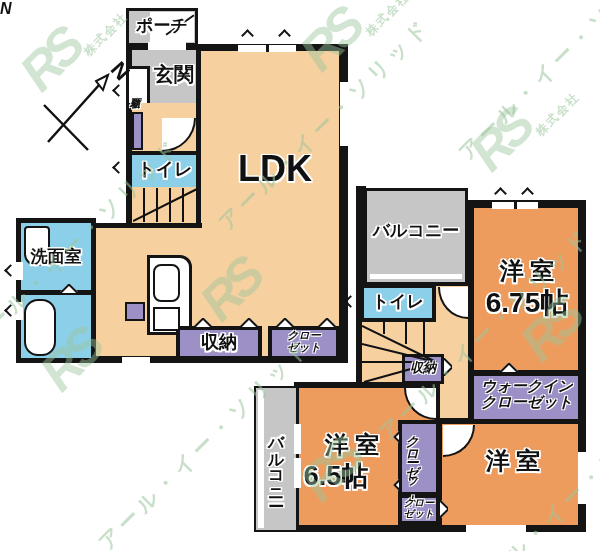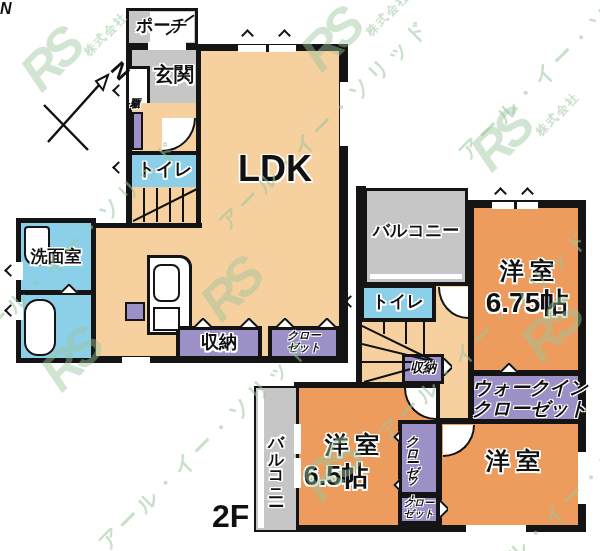--- a/index.html
+++ b/index.html
@@ -180,21 +180,21 @@
   <div class="win" style="left:492px;top:202px;width:46px;height:7px"></div>
   <div class="tick" style="left:514px;top:202px;width:3px;height:7px"></div>
   <div class="chv" style="left:496px;top:189px;transform:rotate(45deg)"></div>
   <div class="chv" style="left:523px;top:189px;transform:rotate(45deg)"></div>
   <div class="chv" style="left:346px;top:297px;transform:rotate(-45deg)"></div>
   <div class="triw" style="left:500px;top:363px;width:18px;height:9px">
       <div class="trii" style="left:2px;top:2px"></div>
     </div>
 
   <div class="rm pur" style="left:468px;top:370px;width:118px;height:54px;border-width:6px 8px 5px 6px;z-index:5"></div>
-  <div class="lb sm" style="left:472px;top:378px;width:110px;font-size:19px"><span>ウォークイン</span><br><span>クローゼット</span></div>
+  <div class="lb sm" style="left:472px;top:378px;width:110px;font-size:15px"><span>ウォークイン</span><br><span>クローゼット</span></div>
 
   <div class="rm org2" style="left:294px;top:382px;width:146px;height:150px;border-width:6px 5px 7px 5px;z-index:3"></div>
   <div class="arc" style="left:404px;top:388px;width:32px;height:32px;border-width:0 0 2px 2px;border-radius:0 0 0 100%;z-index:6"></div>
   <div class="lb" style="left:300px;top:432px;width:104px;font-size:24px">洋 室</div>
   <div class="lb" style="left:282px;top:462px;width:108px;font-size:27px">6.5帖</div>
 
   <div class="rm org2" style="left:436px;top:418px;width:150px;height:114px;border-width:6px 8px 7px 6px;z-index:4"></div>
   <div class="arc" style="left:443px;top:425px;width:32px;height:32px;border-width:0 2px 2px 0;border-radius:0 0 100% 0;z-index:6"></div>
   <div class="lb" style="left:448px;top:448px;width:130px;font-size:24px">洋 室</div>
 
@@ -215,15 +215,14 @@
 
   <div class="rm gry" style="left:254px;top:386px;width:44px;height:146px;border-width:2px;z-index:3"></div>
   <div class="wht" style="position:absolute;left:258px;top:390px;width:6px;height:138px;z-index:4"></div>
   <div class="lb vert" style="left:268px;top:400px;height:120px;font-size:16px">バルコニー</div>
 
   <div class="win" style="left:294px;top:424px;width:7px;height:30px"></div>
   <div class="win" style="left:294px;top:458px;width:7px;height:30px"></div>
   <div class="win" style="left:578px;top:452px;width:8px;height:52px"></div>
   <div class="win" style="left:466px;top:525px;width:60px;height:7px"></div>
 
-  <div class="floorlabel" style="left:212px;top:498px">2F</div>
 
 </div>
 
 </body></html>

